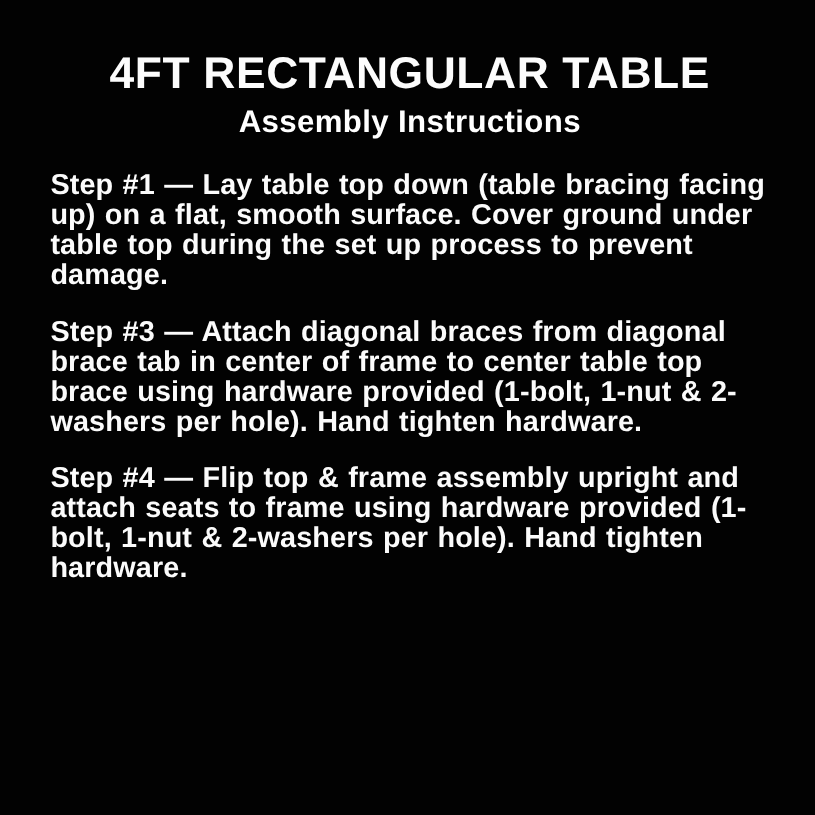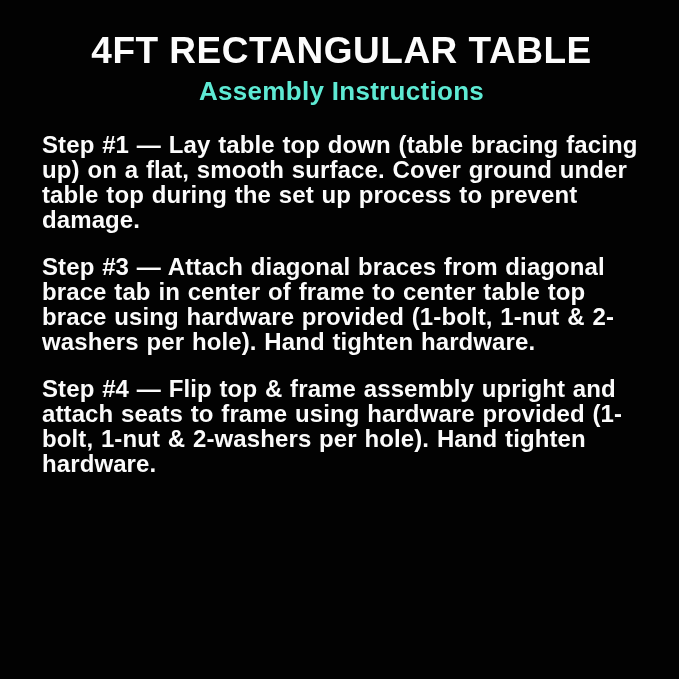--- a/index.html
+++ b/index.html
@@ -9,38 +9,38 @@
   }
   .poster {
     position: relative;
     width: 679px;
     height: 679px;
     background: #020202;
     color: #fbfbfb;
     font-family: "Liberation Sans", "DejaVu Sans", sans-serif;
     font-weight: bold;
     box-sizing: border-box;
-    padding: 30px 38px 0 42px;
+    padding: 40px 38px 0 42px;
     overflow: hidden;
   }
   .title {
     margin: 0;
     text-align: center;
     font-size: 37px;
     line-height: 1.15;
     letter-spacing: 0.5px;
     color: #fcfcfc;
   }
   .subtitle {
     margin: 4px 0 0 0;
     text-align: center;
     font-size: 26px;
     line-height: 1.15;
     letter-spacing: 0.3px;
-    color: #5eead4;
+    color: #ffffff;
   }
   .steps {
     margin-top: 26px;
   }
   .step {
     margin: 0 0 22px 0;
     font-size: 24px;
     line-height: 25px;
     letter-spacing: 0.1px;
     word-spacing: 1px;

